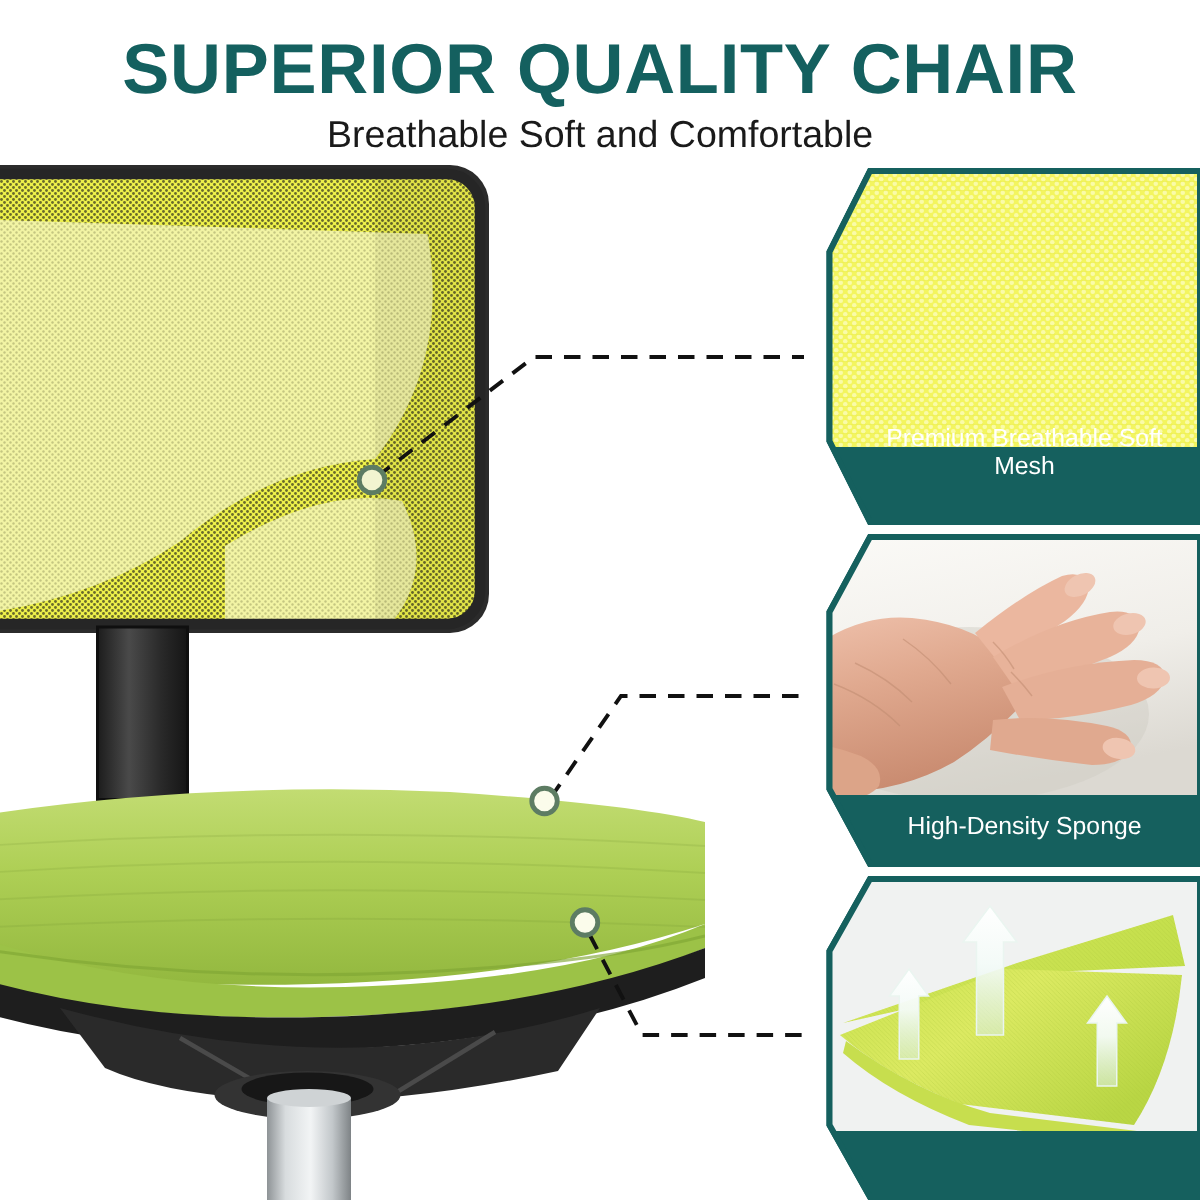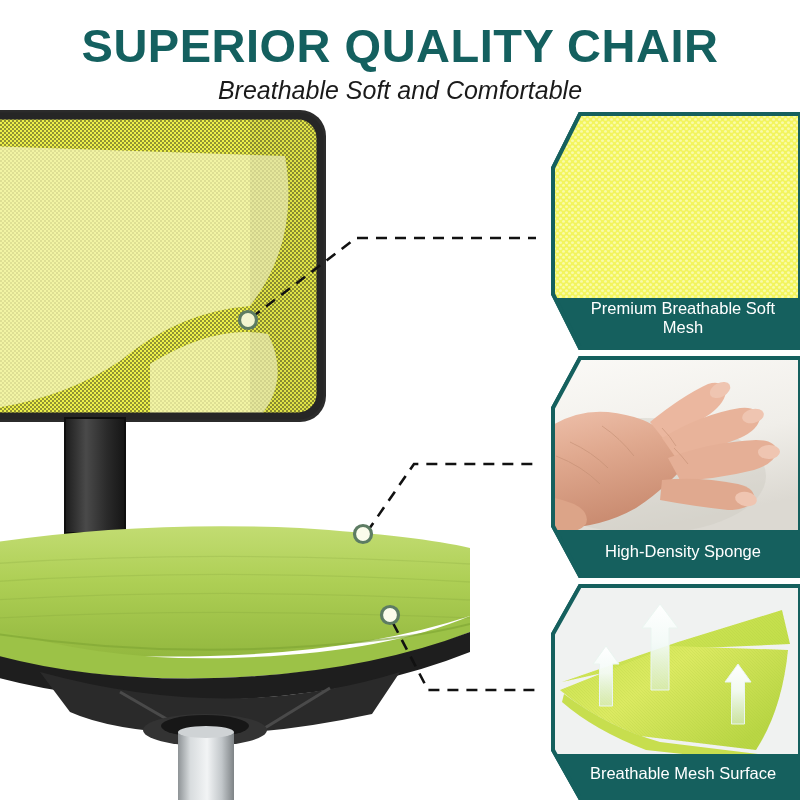--- a/index.html
+++ b/index.html
@@ -38,21 +38,20 @@
   }
   .subtitle {
     position: absolute;
     left: 0; top: 78px;
     width: 800px;
     font-size: 25px;
     font-weight: normal;
     color: #1a1a1a;
     line-height: 1;
     white-space: nowrap;
-    font-style: italic;
   }
 
   
   .chair-art {
     position: absolute;
     left: 0; top: 96px;
     width: 470px;
     height: 704px;
     z-index: 5;
   }
@@ -92,21 +91,21 @@
     font-size: 16.5px;
     line-height: 1.18;
     text-align: center;
     display: flex;
     align-items: center;
     justify-content: center;
     box-sizing: border-box;
     padding: 0 14px 0 30px;
     z-index: 3;
   }
-  .cap-1 { bottom: 4px;  height: 56px; margin-top: 40px; }
+  .cap-1 { bottom: 20px;  height: 56px; margin-top: 40px; }
   .cap-2 { bottom: 4px;  height: 44px; text-align: center; }
   .cap-3 { bottom: 4px;  height: 44px; }
 </style>
 </head>
 <body>
 
 <div id="page">
 
   <svg class="chair-art" viewBox="0 0 470 704">
     <defs>
@@ -348,21 +347,20 @@
         </g>
         <g>
           <path d="M 188 80 L 201 98 L 194.5 98 L 194.5 140 L 181.5 140 L 181.5 98 L 175 98 Z" fill="url(#arrowG)" stroke="#EAF5F0" stroke-width="1"></path>
         </g>
       </g>
       <g clip-path="url(#clipP3)">
         <rect x="0" y="170" width="250" height="46" fill="#15605E"></rect>
       </g>
       <path d="M 30 2 L 250 2 L 250 214 L 30 214 L 3 166 L 3 50 Z" fill="none" stroke="#15605E" stroke-width="4"></path>
     </svg>
-    <div class="caption cap-3">Breathable Mesh Surface</div>
   </div>
 
   <svg class="connectors" viewBox="0 0 800 800">
 
     <g>
       <path d="M 251 318 L 356 238 L 536 238" fill="none" stroke="#111111" stroke-width="2.6" stroke-dasharray="11 8" stroke-linecap="butt"></path>
       <circle cx="248" cy="320" r="8.5" fill="#F2F4D0" stroke="#5d7c63" stroke-width="3.2"></circle>
     </g>
 
     <g>

